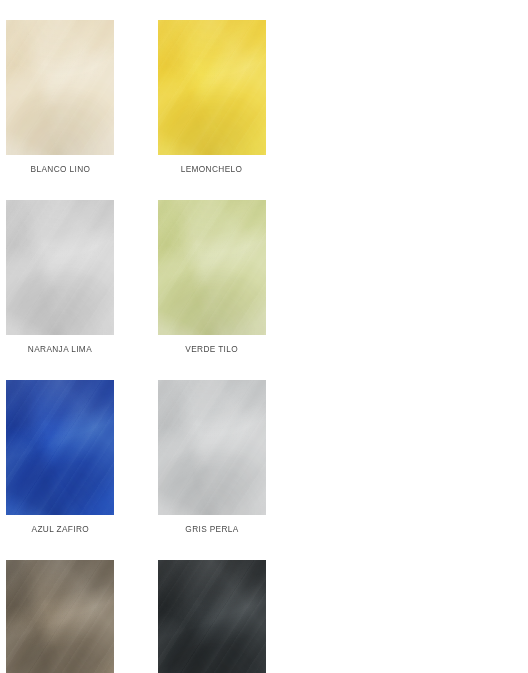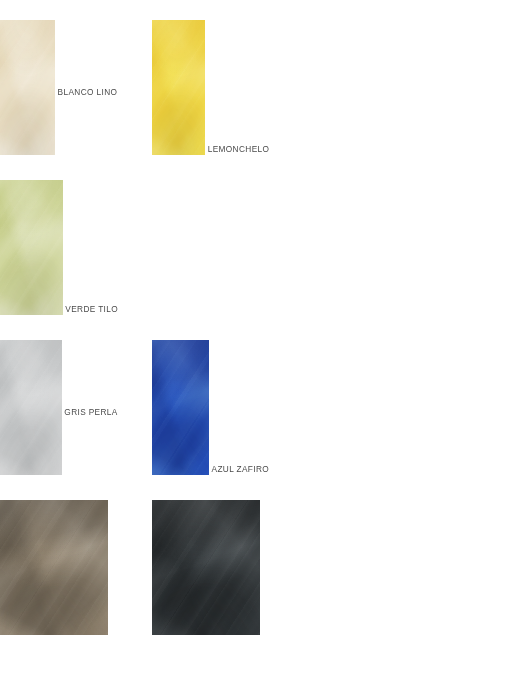--- a/index.html
+++ b/index.html
@@ -28,26 +28,25 @@
     display: flex;
     justify-content: flex-start;
     align-items: flex-start;
     margin-bottom: 25px;
   }
 
   .swatch-cell {
     width: 120px;
     margin-right: 32px;
     display: flex;
-    flex-direction: row;
+    flex-direction: column;
     align-items: center;
   }
   .swatch-cell:last-child {
     margin-right: 0;
-    align-items: flex-end;
   }
 
   
   .swatch-chip {
     position: relative;
     width: 108px;
     height: 135px;
     overflow: hidden;
     background-color: #cccccc;
     isolation: isolate;
@@ -127,47 +126,56 @@
           <div class="tex tex-a"></div>
           <div class="tex tex-b"></div>
           <div class="tex tex-c"></div>
           <div class="tex tex-d"></div>
         </div>
         <div class="swatch-label">LEMONCHELO</div>
       </div>
     </div>
     <div class="swatch-row">
       <div class="swatch-cell">
+        <div class="swatch-chip">
+          <div class="tex tex-a"></div>
+          <div class="tex tex-b"></div>
+          <div class="tex tex-c"></div>
+          <div class="tex tex-d"></div>
+        </div>
+        <div class="swatch-label">NARANJA LIMA</div>
+      </div>
+      <div class="swatch-cell">
         <div class="swatch-chip" style="background-color: rgb(203, 210, 147);">
           <div class="tex tex-a"></div>
           <div class="tex tex-b"></div>
           <div class="tex tex-c"></div>
           <div class="tex tex-d"></div>
         </div>
         <div class="swatch-label">VERDE TILO</div>
       </div>
     </div>
     <div class="swatch-row">
       <div class="swatch-cell">
+        <div class="swatch-chip" style="background-color: rgb(31, 65, 160);">
+          <div class="tex tex-a"></div>
+          <div class="tex tex-b"></div>
+          <div class="tex tex-c"></div>
+          <div class="tex tex-d"></div>
+        </div>
+        <div class="swatch-label">AZUL ZAFIRO</div>
+      </div>
+      <div class="swatch-cell">
         <div class="swatch-chip" style="background-color: rgb(196, 198, 199);">
           <div class="tex tex-a"></div>
           <div class="tex tex-b"></div>
           <div class="tex tex-c"></div>
           <div class="tex tex-d"></div>
         </div>
         <div class="swatch-label">GRIS PERLA</div>
-      </div>
-      <div class="swatch-cell">
-        <div class="swatch-chip" style="background-color: rgb(31, 65, 160);">
-          <div class="tex tex-a"></div>
-          <div class="tex tex-b"></div>
-          <div class="tex tex-c"></div>
-          <div class="tex tex-d"></div>
-        </div>
-        <div class="swatch-label">AZUL ZAFIRO</div>
       </div>
     </div>
     <div class="swatch-row">
       <div class="swatch-cell">
         <div class="swatch-chip" style="background-color: rgb(109, 99, 84);">
           <div class="tex tex-a"></div>
           <div class="tex tex-b"></div>
           <div class="tex tex-c"></div>
           <div class="tex tex-d"></div>
         </div>

